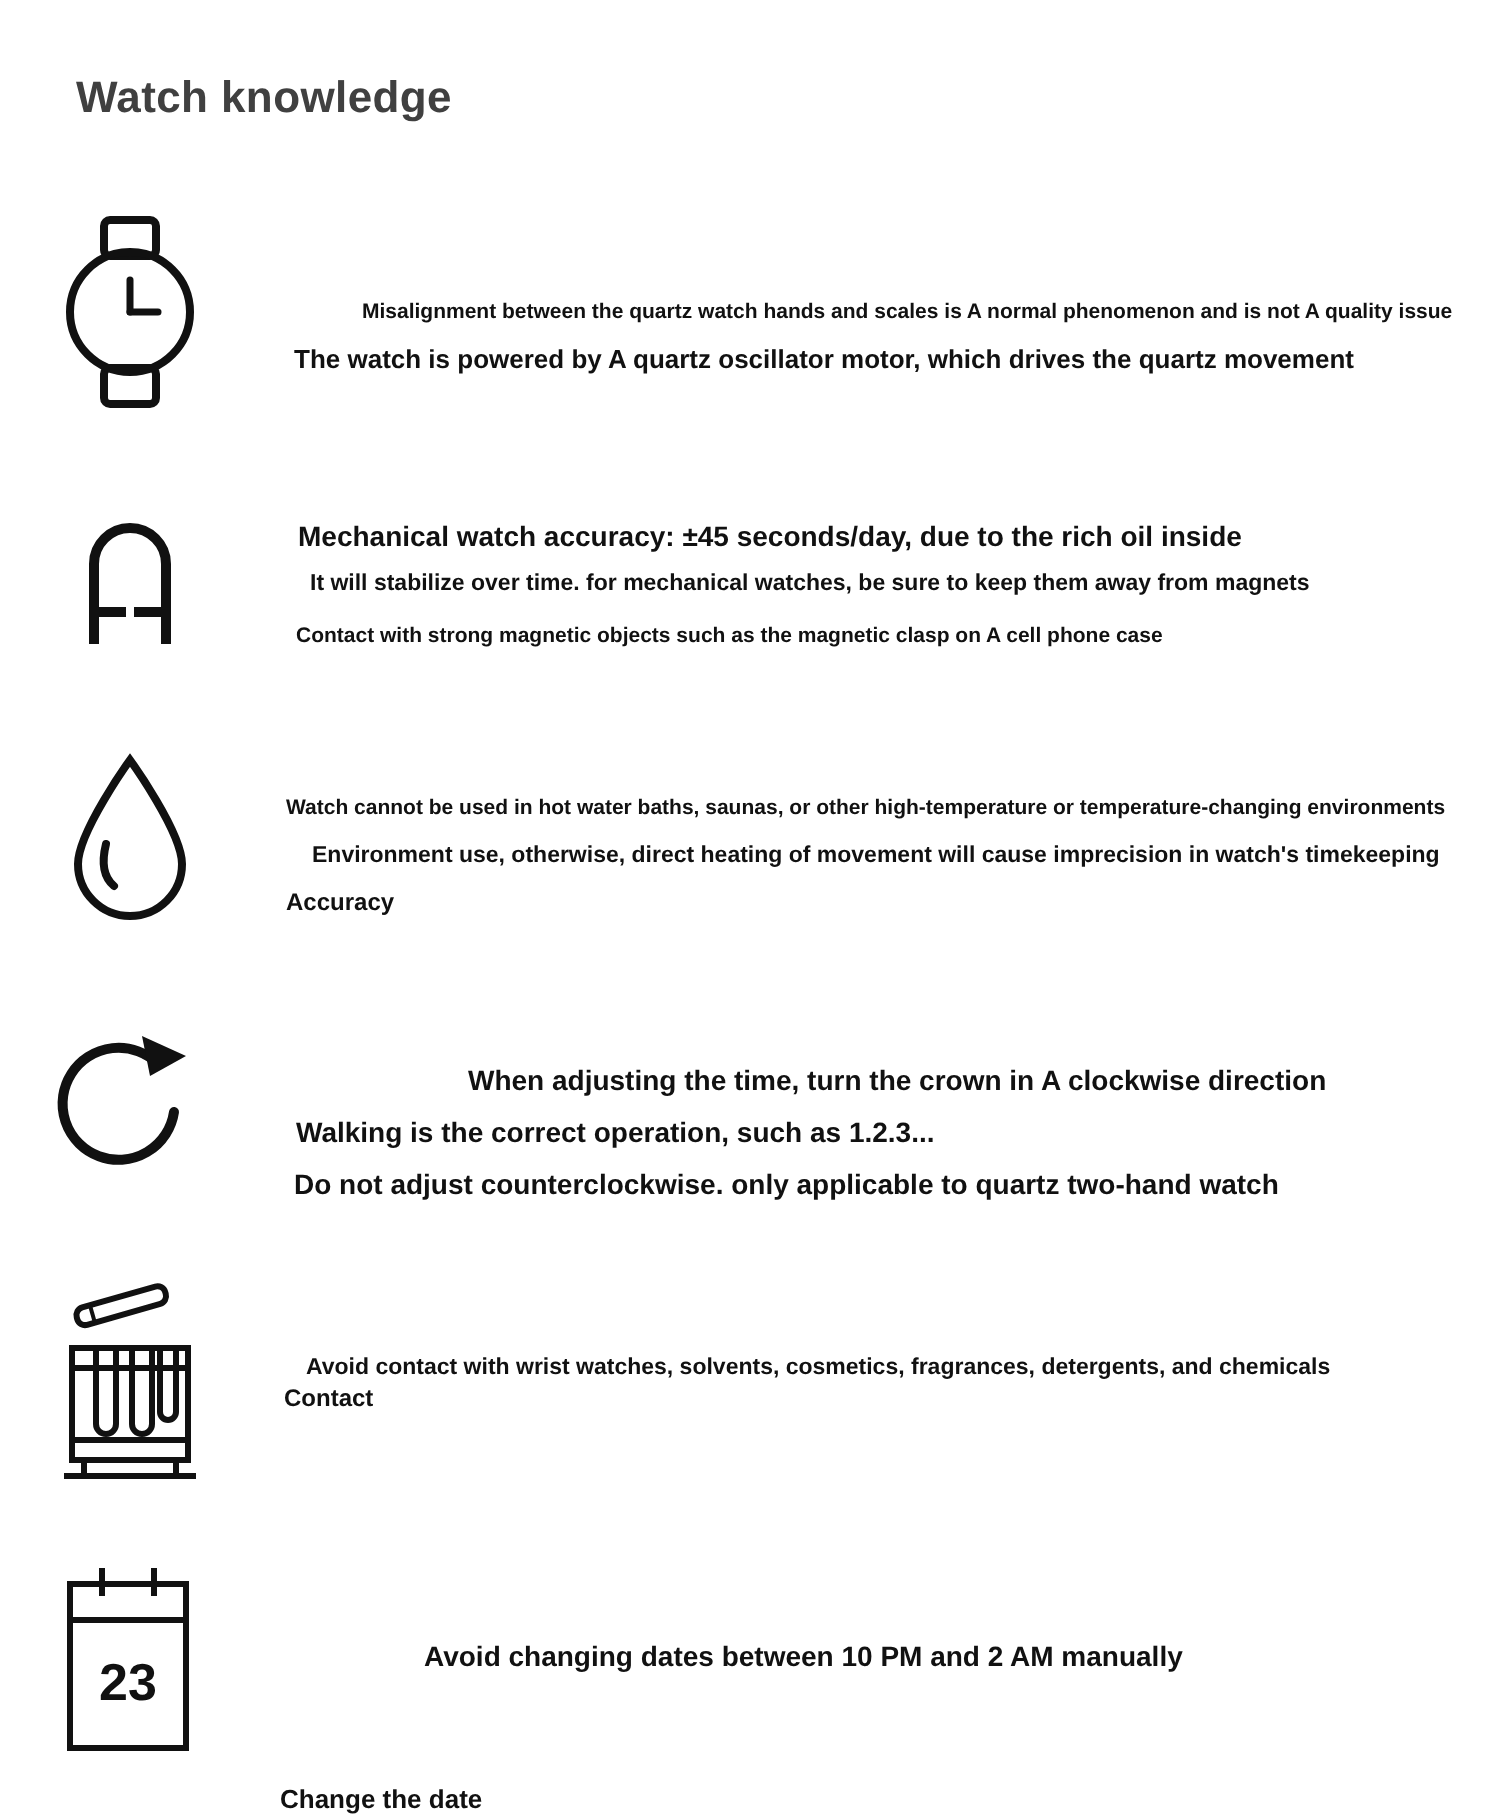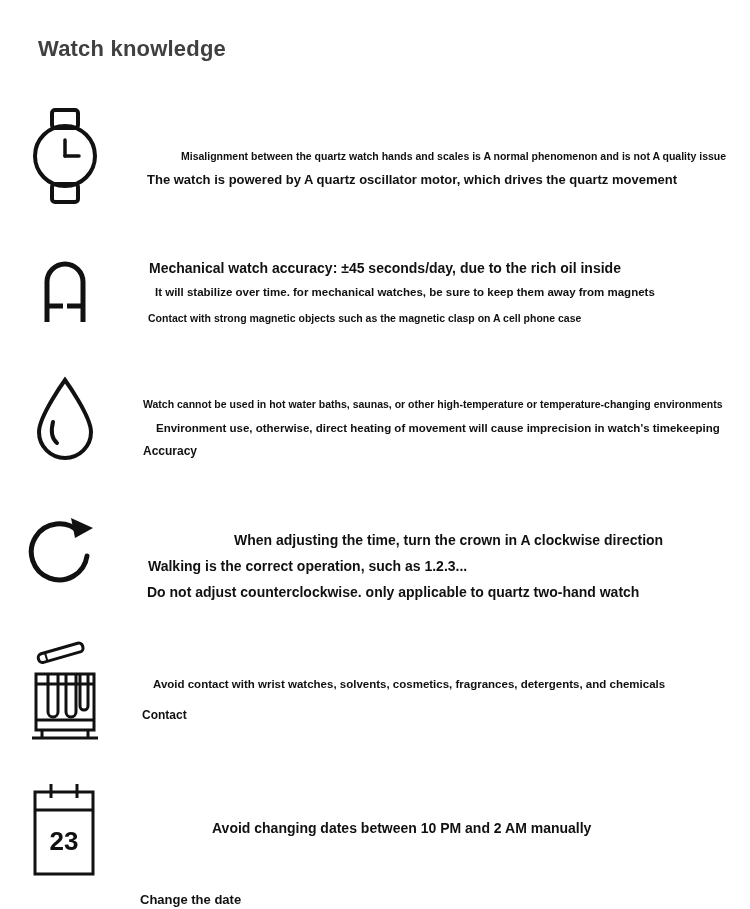--- a/index.html
+++ b/index.html
@@ -82,21 +82,21 @@
 
   #sec-crown { top: 508px; }
   #sec-crown .lines { left: 0; }
   #sec-crown .l1 { position: absolute; left: 190px; top: 24px; margin-left: 44px; }
   #sec-crown .l2 { position: absolute; left: 148px; top: 50px; }
   #sec-crown .l3 { position: absolute; left: 147px; top: 76px; }
 
   #sec-chem { top: 640px; }
   #sec-chem .lines { left: 0; }
   #sec-chem .l1 { position: absolute; left: 153px; top: 38px; }
-  #sec-chem .l2 { position: absolute; left: 142px; top: 68px; }
+  #sec-chem .l2 { position: absolute; left: 142px; top: 52px; }
 
   #sec-date { top: 778px; }
   #sec-date .lines { left: 0; }
   #sec-date .l1 { position: absolute; left: 212px; top: 42px; }
   #sec-date .l2 { position: absolute; left: 140px; top: 66px; margin-top: 48px; }
 
   .date-num {
     font-size: 26px;
     font-weight: bold;
     fill: #111111;

